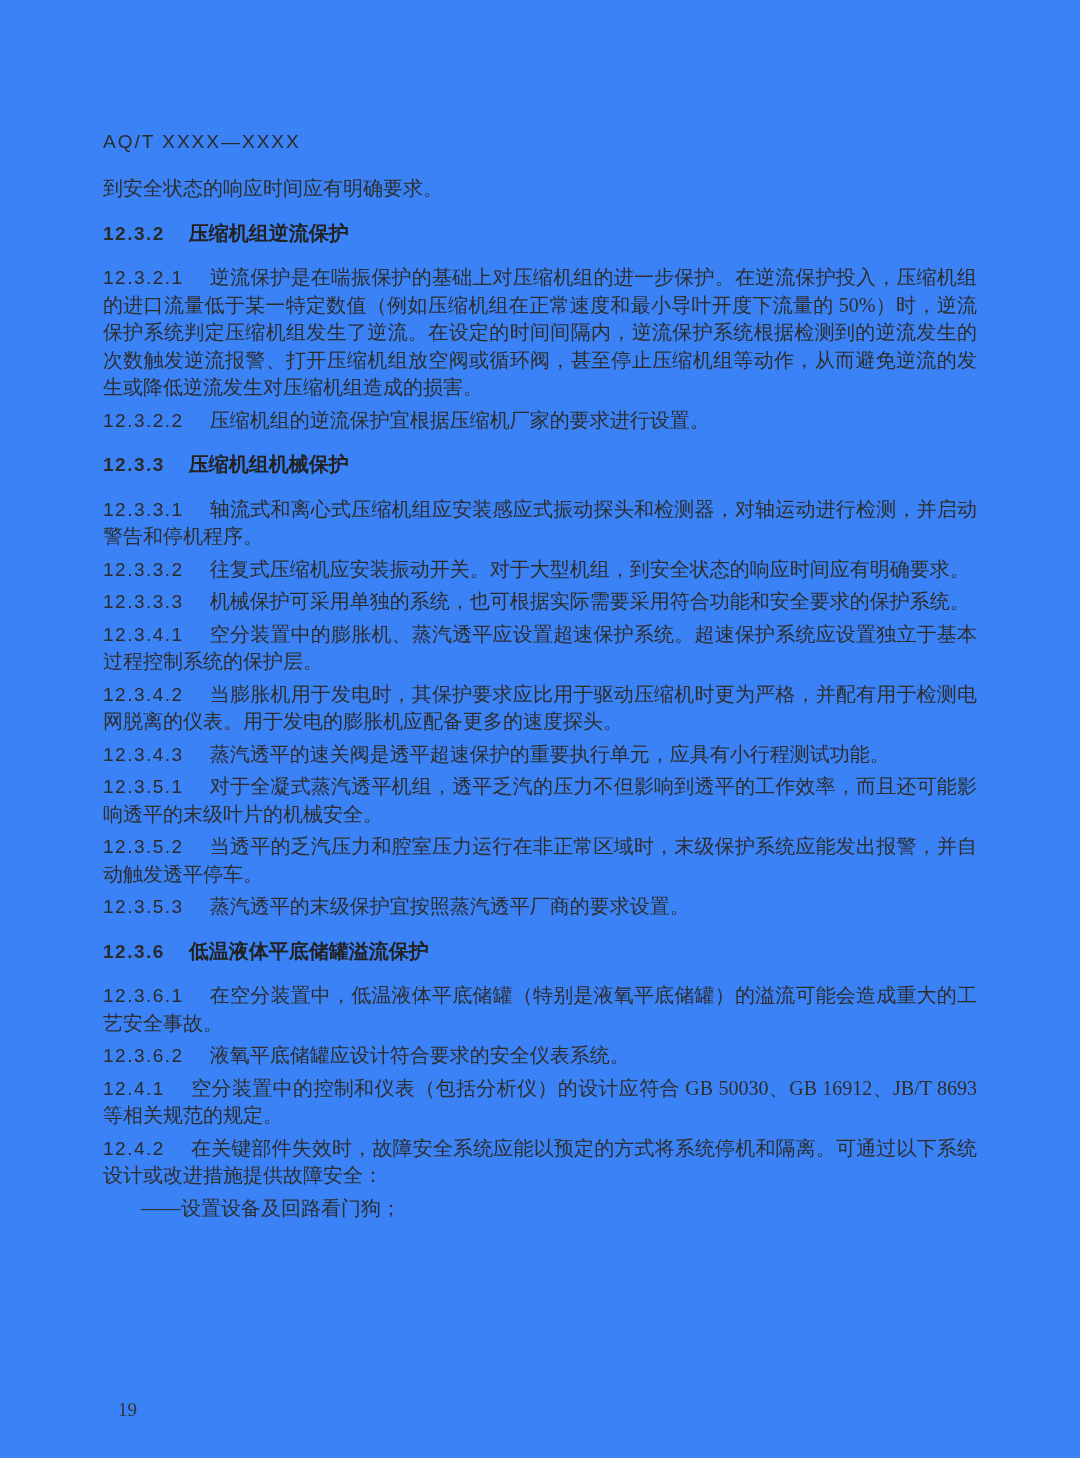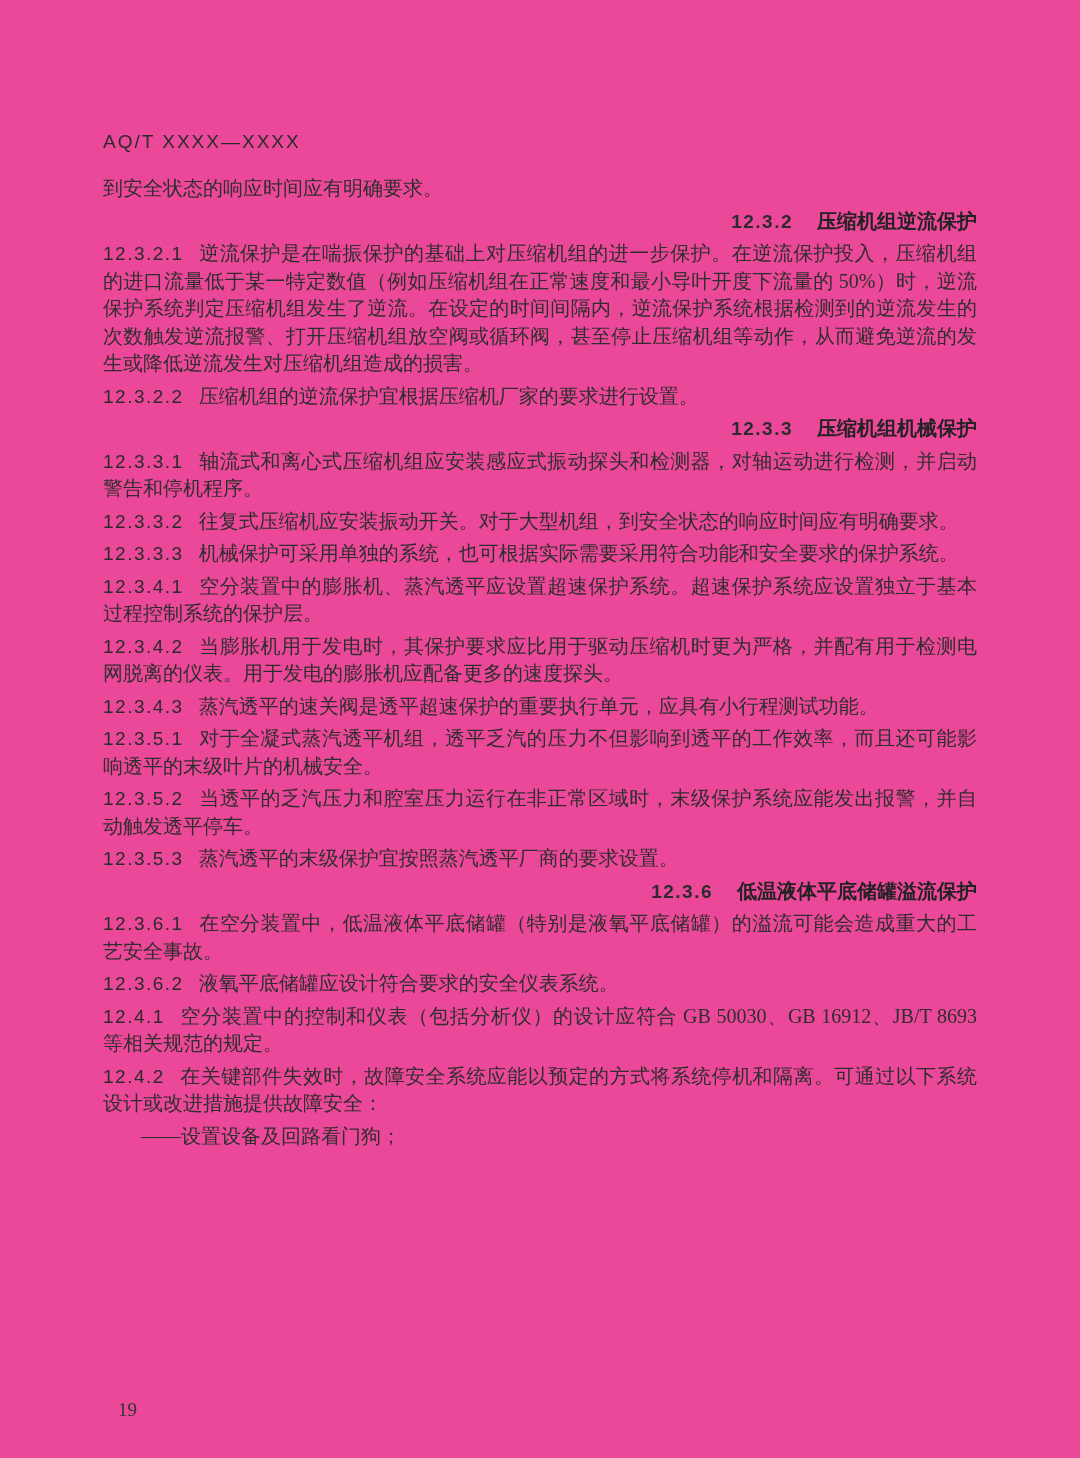--- a/index.html
+++ b/index.html
@@ -4,21 +4,21 @@
 <style>
   html, body {
     margin: 0;
     padding: 0;
     background: #ffffff;
   }
   .page {
     position: relative;
     width: 1080px;
     height: 1458px;
-    background: #ec4899;
+    background: #3b82f6;
     color: #2e2e2e;
     font-family: "Liberation Serif", "DejaVu Serif", serif;
     overflow: hidden;
   }
   .running-header {
     position: absolute;
     top: 131px;
     left: 103px;
     font-family: "Liberation Sans", "DejaVu Sans", sans-serif;
     font-size: 19px;
@@ -37,32 +37,31 @@
     font-size: 20px;
     line-height: 27.5px;
     text-align: justify;
     word-break: break-all;
     color: #2e2e2e;
   }
   .para:first-child {
     margin-top: 0;
   }
   .heading {
-    margin: 5px 0;
+    margin: 17px 0;
     font-size: 20px;
     line-height: 27.5px;
     font-weight: bold;
     color: #222222;
-    text-align: right;
   }
   .num {
     font-family: "Liberation Sans", "DejaVu Sans", sans-serif;
     font-size: 19px;
     letter-spacing: 1.5px;
-    margin-right: 15px;
+    margin-right: 26px;
     color: #2b2b2b;
   }
   .clause .num {
     font-weight: normal;
   }
   .heading .num {
     font-weight: 600;
     margin-right: 24px;
   }
   .heading .title {

